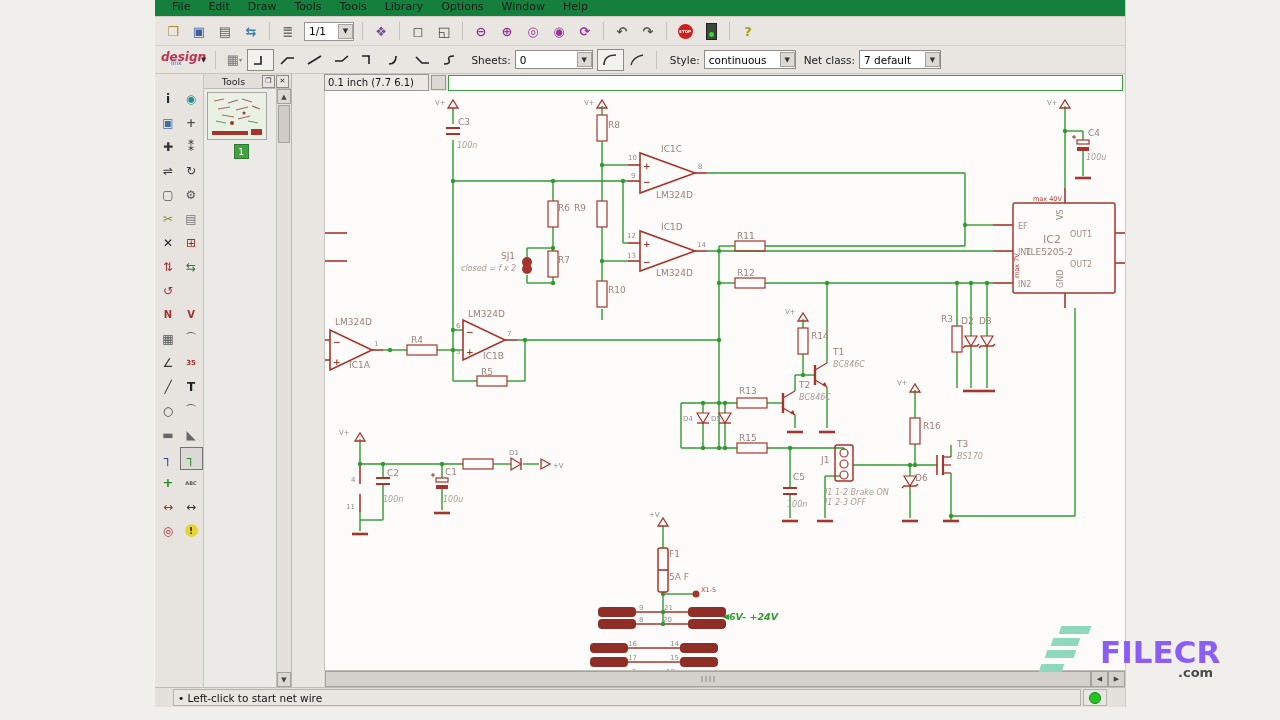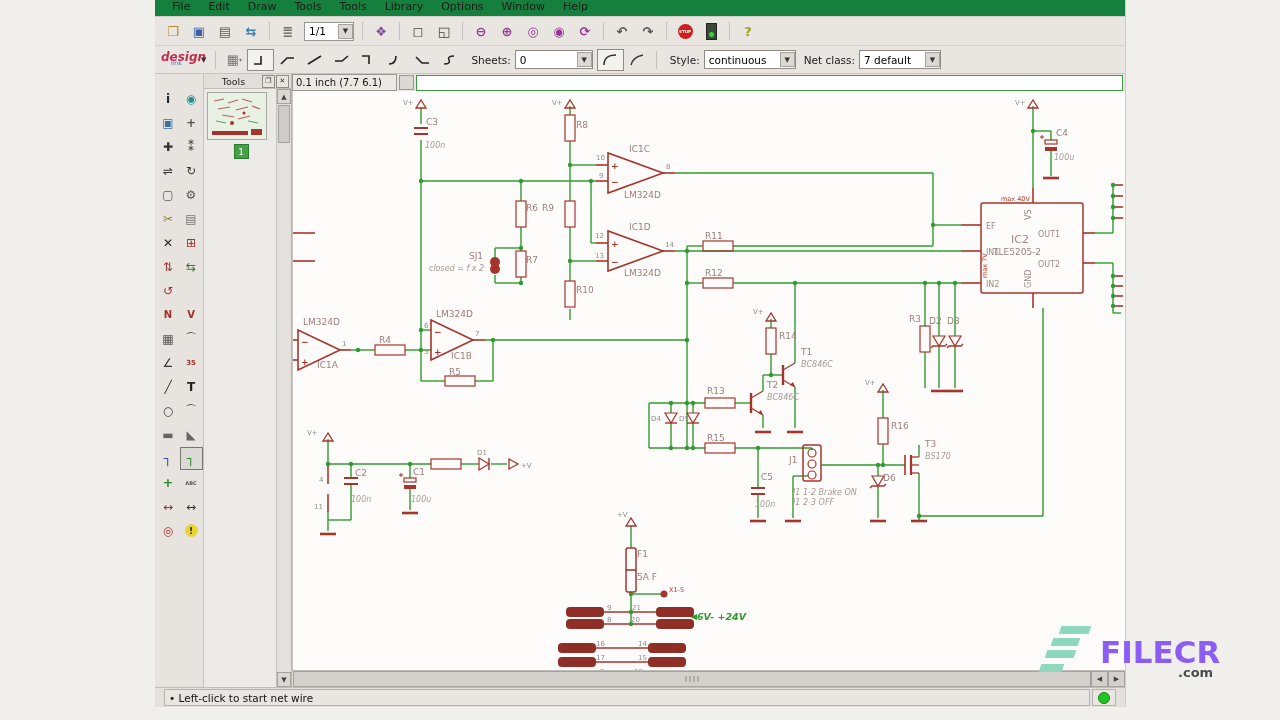--- a/index.html
+++ b/index.html
@@ -52,35 +52,35 @@
          display:flex;align-items:center;justify-content:center;color:#333;margin-left:1px;}
   .sheets-body{flex:1;display:flex;}
   .sheet-list{flex:1;padding:3px 1px 0 3px;}
   .thumb{width:58px;height:46px;background:#e7efe2;border:1px solid #a9a6a2;}
   .badge1{width:13px;height:13px;background:#43a143;color:#fff;font-size:9px;display:flex;
           align-items:center;justify-content:center;margin:4px auto 0 auto;border:1px solid #2c7a2c;}
   .sh-scroll{width:14px;background:#e4e1dd;border-left:1px solid #c4c1bd;display:flex;flex-direction:column;}
   .sbtn{height:13px;border:1px solid #a5a29e;background:#dcd9d5;font-size:7px;color:#444;
         display:flex;align-items:center;justify-content:center;}
   .sthumb{height:36px;background:#cfccc8;border:1px solid #a5a29e;margin:1px;}
-  .canvas-col{flex:1;display:flex;flex-direction:column;min-width:0;}
+  .canvas-col{flex:1;display:flex;flex-direction:column;min-width:0;margin-left:32px;}
   .coordrow{height:17px;display:flex;align-items:center;background:#e9e6e2;}
   .coordbox{width:100px;height:15px;border:1px solid #9a9794;background:#ece9e5;font-size:10px;
             color:#111;display:flex;align-items:center;padding-left:3px;}
   .minibtn{width:13px;height:13px;border:1px solid #9a9794;background:#dcd9d5;margin:0 2px;}
   .cmdline{flex:1;height:14px;border:1px solid #3f9b3f;background:#fff;margin-right:2px;}
   .canvas{flex:1;background:#fdfcfa;position:relative;overflow:hidden;border-left:1px solid #c8c5c1;}
   .hscroll{height:16px;background:#dedbd7;display:flex;align-items:center;border-top:1px solid #c0bdb9;}
   .hthumb{flex:1;height:14px;background:#d4d1cd;border:1px solid #a5a29e;margin-left:1px;
           display:flex;align-items:center;justify-content:center;gap:2px;}
   .grip{width:2px;height:6px;background:#b0ada9;}
   .hbtn{width:15px;height:14px;border:1px solid #a5a29e;background:#d4d1cd;font-size:7px;color:#444;
         display:flex;align-items:center;justify-content:center;}
   
-  .statusbar{height:19px;display:flex;align-items:center;background:#e4e1dd;border-top:1px solid #c0bdb9;padding:0 9px;}
+  .statusbar{height:19px;display:flex;align-items:center;background:#e4e1dd;border-top:1px solid #c0bdb9;padding:0 18px;}
   .statusfield{flex:1;height:15px;border:1px solid #b5b2ae;background:#e9e6e2;display:flex;
                align-items:center;font-size:10.5px;color:#111;padding-left:4px;}
   .drc-ind{width:22px;height:15px;border:1px solid #b5b2ae;background:#e9e6e2;display:flex;
            align-items:center;justify-content:center;margin-left:2px;}
   .drc-dot{width:10px;height:10px;border-radius:50%;background:#22c522;border:1px solid #118811;}
   
   .wm{position:absolute;left:1038px;top:618px;width:230px;height:70px;z-index:60;}
   .wm-bar{position:absolute;height:8px;background:#8ed8bd;transform:skewX(-18deg);}
   .wm-text{position:absolute;left:62px;top:16px;font-size:31px;font-weight:bold;color:#8b5cf6;letter-spacing:0px;}
   .wm-com{position:absolute;left:140px;top:47px;font-size:13px;font-weight:bold;color:#474e4b;}

